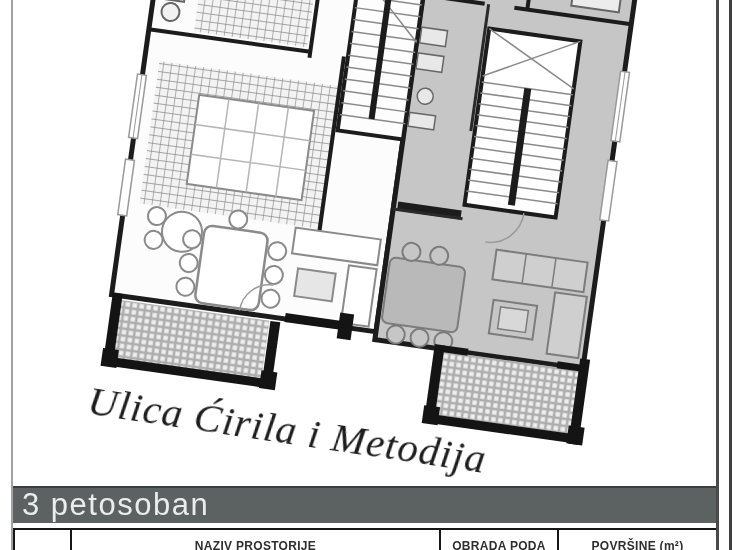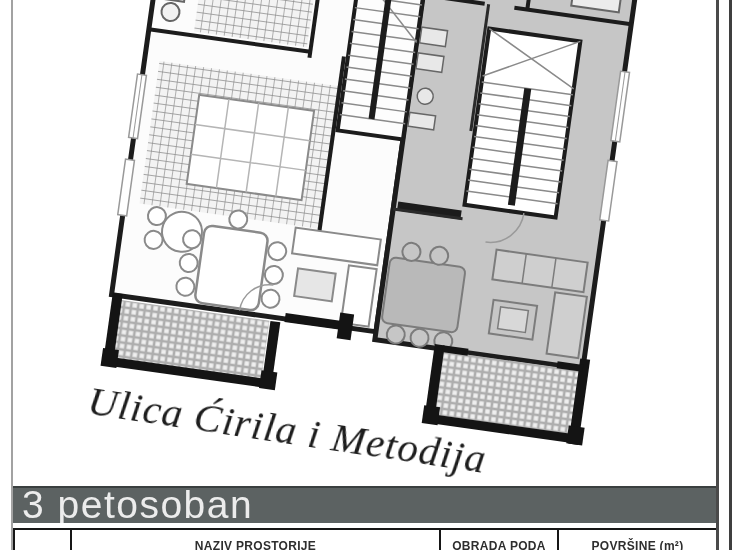--- a/index.html
+++ b/index.html
@@ -14,21 +14,21 @@
   .plan-svg{position:absolute;left:0;top:0;filter:blur(.35px);}
   .street-label{
     position:absolute;left:92px;top:376px;
     font-family:"Liberation Serif",serif;font-style:italic;
     font-size:41px;color:#1d1d1d;letter-spacing:1px;white-space:nowrap;
     transform:rotate(8.5deg);transform-origin:left top;filter:blur(.3px);
   }
   .unit-banner{
     position:absolute;left:13px;top:486px;width:703px;height:37px;
     background:#5c6262;border-top:2px solid #3a3f3f;box-sizing:border-box;
-    color:#ececec;font-size:39px;letter-spacing:1.5px;
+    color:#ececec;font-size:31px;letter-spacing:1.5px;
     line-height:34px;padding-left:9px;overflow:hidden;
   }
   .spec-table{
     position:absolute;left:13px;top:528px;width:705px;height:46px;
     box-sizing:border-box;border:2px solid #161616;background:#ffffff;
     display:flex;flex-direction:row;
   }
   .spec-cell{
     box-sizing:border-box;height:100%;
     display:flex;justify-content:center;align-items:flex-start;

